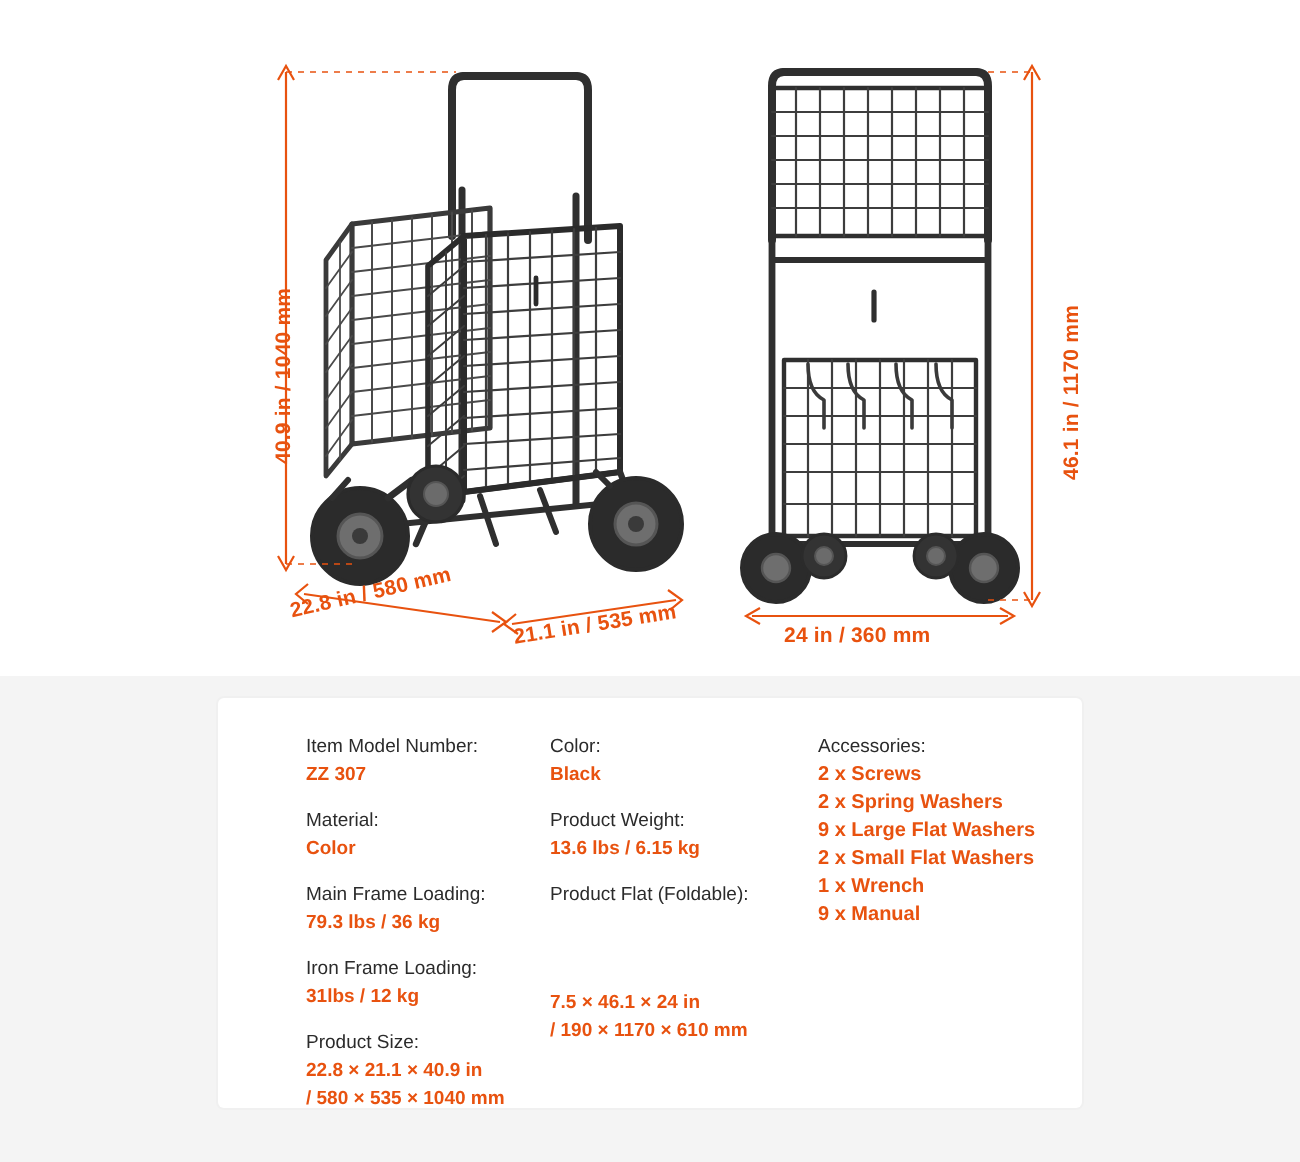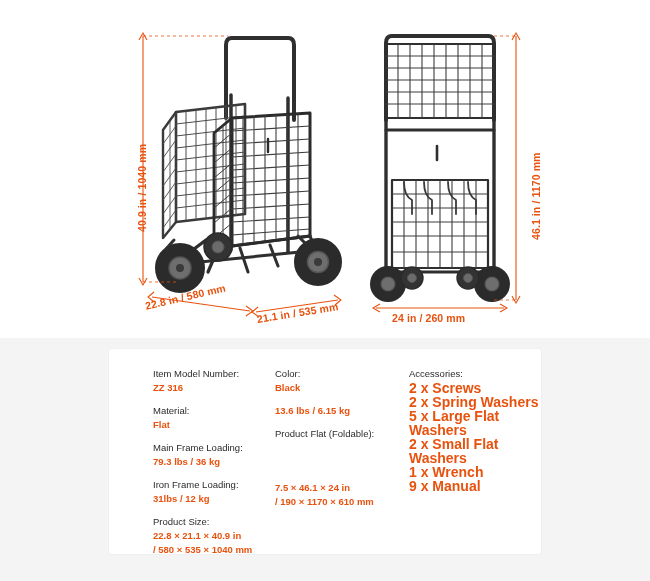--- a/index.html
+++ b/index.html
@@ -98,21 +98,21 @@
     margin: 0;
   }
   .spec-val {
     font-size: 9.5px;
     color: #E8520F;
     font-weight: bold;
     line-height: 14px;
     margin: 0;
   }
   .acc-item {
-    font-size: 14px;
+    font-size: 10px;
     color: #E8520F;
     font-weight: bold;
     line-height: 14px;
     margin: 0;
   }
 </style>
 </head>
 <body>
 
 <div class="page">
@@ -322,35 +322,35 @@
     </svg>
 
     <div class="dim-label vert-left" style="left:136px; top:232px;">40.9 in / 1040 mm</div>
 
     <div class="dim-label rot-neg25" style="left:144px; top:300px;">22.8 in / 580 mm</div>
 
     <div class="dim-label rot-neg10" style="left:256px; top:313px;">21.1 in / 535 mm</div>
 
     <div class="dim-label vert-right" style="left:530px; top:240px;">46.1 in / 1170 mm</div>
 
-    <div class="dim-label" style="left:392px; top:312px;">24 in / 260 mm</div>
+    <div class="dim-label" style="left:392px; top:312px;">24 in / 360 mm</div>
   </div>
 
   <div class="panel-bg"></div>
 
   <div class="spec-panel">
 
     <div class="spec-col col1">
       <div class="spec-block">
         <p class="spec-key">Item Model Number:</p>
-        <p class="spec-val">ZZ 316</p>
+        <p class="spec-val">ZZ 307</p>
       </div>
       <div class="spec-block">
         <p class="spec-key">Material:</p>
-        <p class="spec-val">Flat</p>
+        <p class="spec-val">Color</p>
       </div>
       <div class="spec-block">
         <p class="spec-key">Main Frame Loading:</p>
         <p class="spec-val">79.3 lbs / 36 kg</p>
       </div>
       <div class="spec-block">
         <p class="spec-key">Iron Frame Loading:</p>
         <p class="spec-val">31lbs / 12 kg</p>
       </div>
       <div class="spec-block">
@@ -359,33 +359,34 @@
 / 580 × 535 × 1040 mm</p>
       </div>
     </div>
 
     <div class="spec-col col2">
       <div class="spec-block">
         <p class="spec-key">Color:</p>
         <p class="spec-val">Black</p>
       </div>
       <div class="spec-block">
+        <p class="spec-key">Product Weight:</p>
         <p class="spec-val">13.6 lbs / 6.15 kg</p>
       </div>
       <div class="spec-block">
         <p class="spec-key">Product Flat (Foldable):</p>
         <p class="spec-val" style="white-space:pre-line;margin-top:40px;">7.5 × 46.1 × 24 in
 / 190 × 1170 × 610 mm</p>
       </div>
     </div>
 
     <div class="spec-col col3">
       <p class="spec-key">Accessories:</p>
       <p class="acc-item">2 x Screws</p>
       <p class="acc-item">2 x Spring Washers</p>
-      <p class="acc-item">5 x Large Flat Washers</p>
+      <p class="acc-item">9 x Large Flat Washers</p>
       <p class="acc-item">2 x Small Flat Washers</p>
       <p class="acc-item">1 x Wrench</p>
       <p class="acc-item">9 x Manual</p>
     </div>
 
   </div>
 </div>
 
 </body></html>

